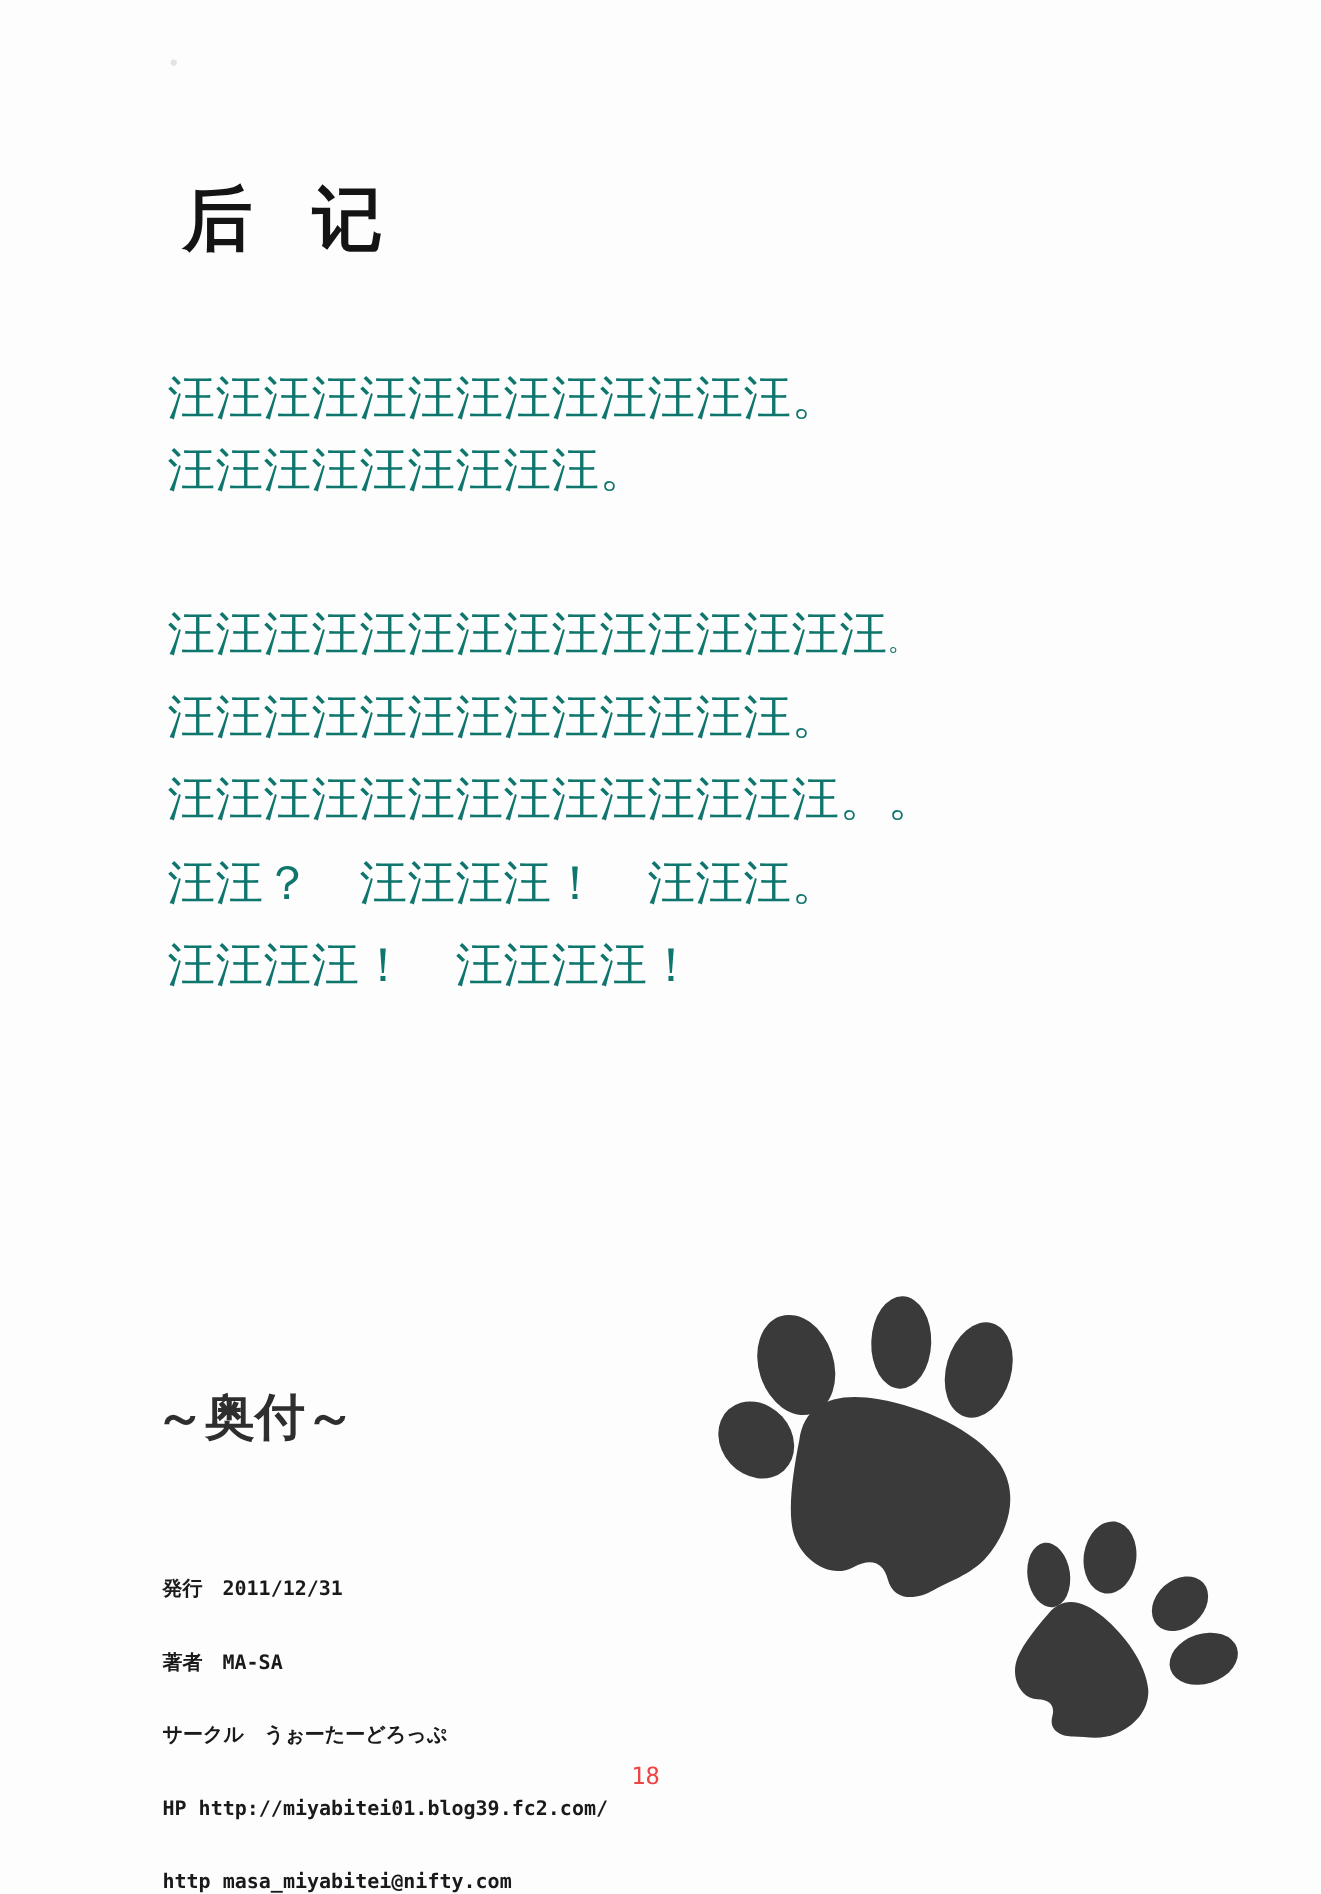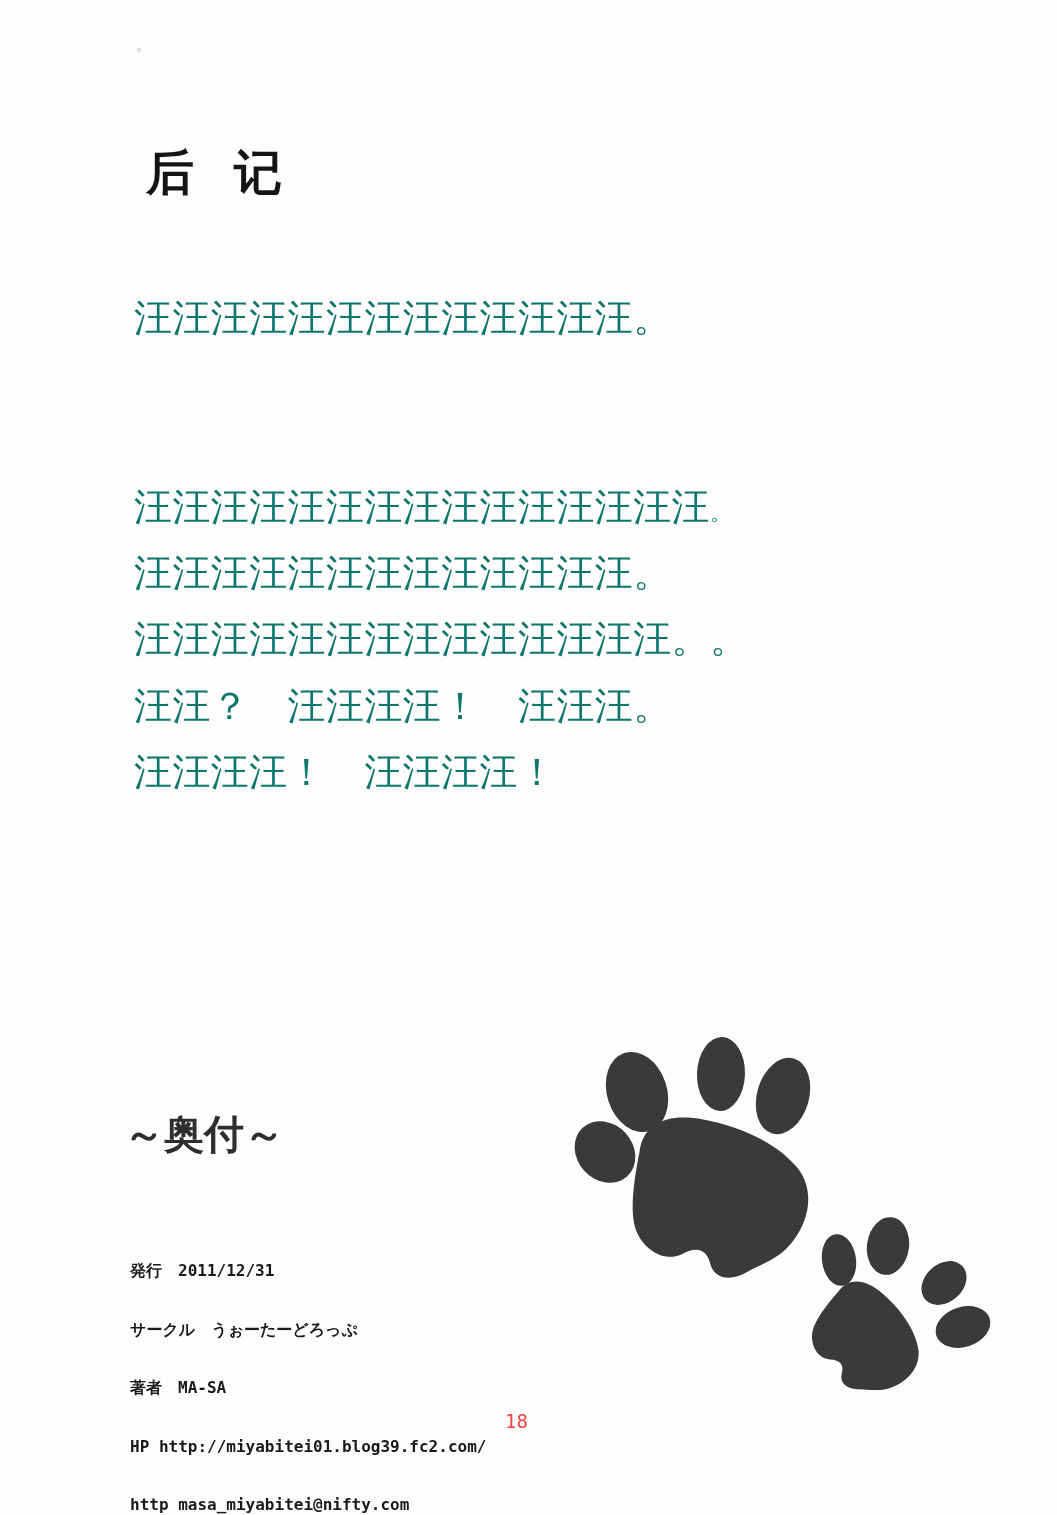--- a/index.html
+++ b/index.html
@@ -13,21 +13,21 @@
     height: 1515px;
     background: #fdfdfd;
     overflow: hidden;
     color: #141414;
   }
   .title {
     position: absolute;
     left: 146px;
     top: 148px;
     margin: 0;
-    font-size: 48px;
+    font-size: 56px;
     font-weight: 600;
     line-height: 1;
     letter-spacing: -4px;
     color: #141414;
     white-space: pre;
   }
   .bark-line {
     position: absolute;
     left: 134px;
     font-size: 38px;
@@ -79,32 +79,33 @@
   }
 </style>
 </head>
 <body>
 
 <div class="page">
 
   <h1 class="title">后　记</h1>
 
   <div class="bark-line" style="top:298px"><span>汪汪汪汪汪汪汪汪汪汪汪汪汪。</span><span class="small-punct"></span></div>
+  <div class="bark-line" style="top:356px"><span>汪汪汪汪汪汪汪汪汪。</span><span class="small-punct"></span></div>
   <div class="bark-line" style="top:487px"><span>汪汪汪汪汪汪汪汪汪汪汪汪汪汪汪</span><span class="small-punct">。</span></div>
   <div class="bark-line" style="top:553px"><span>汪汪汪汪汪汪汪汪汪汪汪汪汪。</span><span class="small-punct"></span></div>
   <div class="bark-line" style="top:619px"><span>汪汪汪汪汪汪汪汪汪汪汪汪汪汪。。</span><span class="small-punct"></span></div>
   <div class="bark-line" style="top:752px"><span>汪汪汪汪！　汪汪汪汪！</span><span class="small-punct"></span></div>
   <div class="bark-line" style="top:686px"><span>汪汪？　汪汪汪汪！　汪汪汪。</span><span class="small-punct"></span></div>
 
   <div class="colophon-heading">～奥付～</div>
 
   <div class="colophon">
     <div>発行　2011/12/31</div>
+    <div>著者　MA-SA</div>
     <div>サークル　うぉーたーどろっぷ</div>
-    <div>著者　MA-SA</div>
     <div>HP http://miyabitei01.blog39.fc2.com/</div>
     <div>http masa_miyabitei@nifty.com</div>
     
   </div>
 
   <div class="page-number">18</div>
 
   <svg class="paw-svg" viewBox="0 0 1057 1515" xmlns="http://www.w3.org/2000/svg">
     <defs>
       <path id="pawpad" d="M -88,-25 C -92,-55 -70,-70 -35,-73 C 0,-76 45,-70 72,-48

